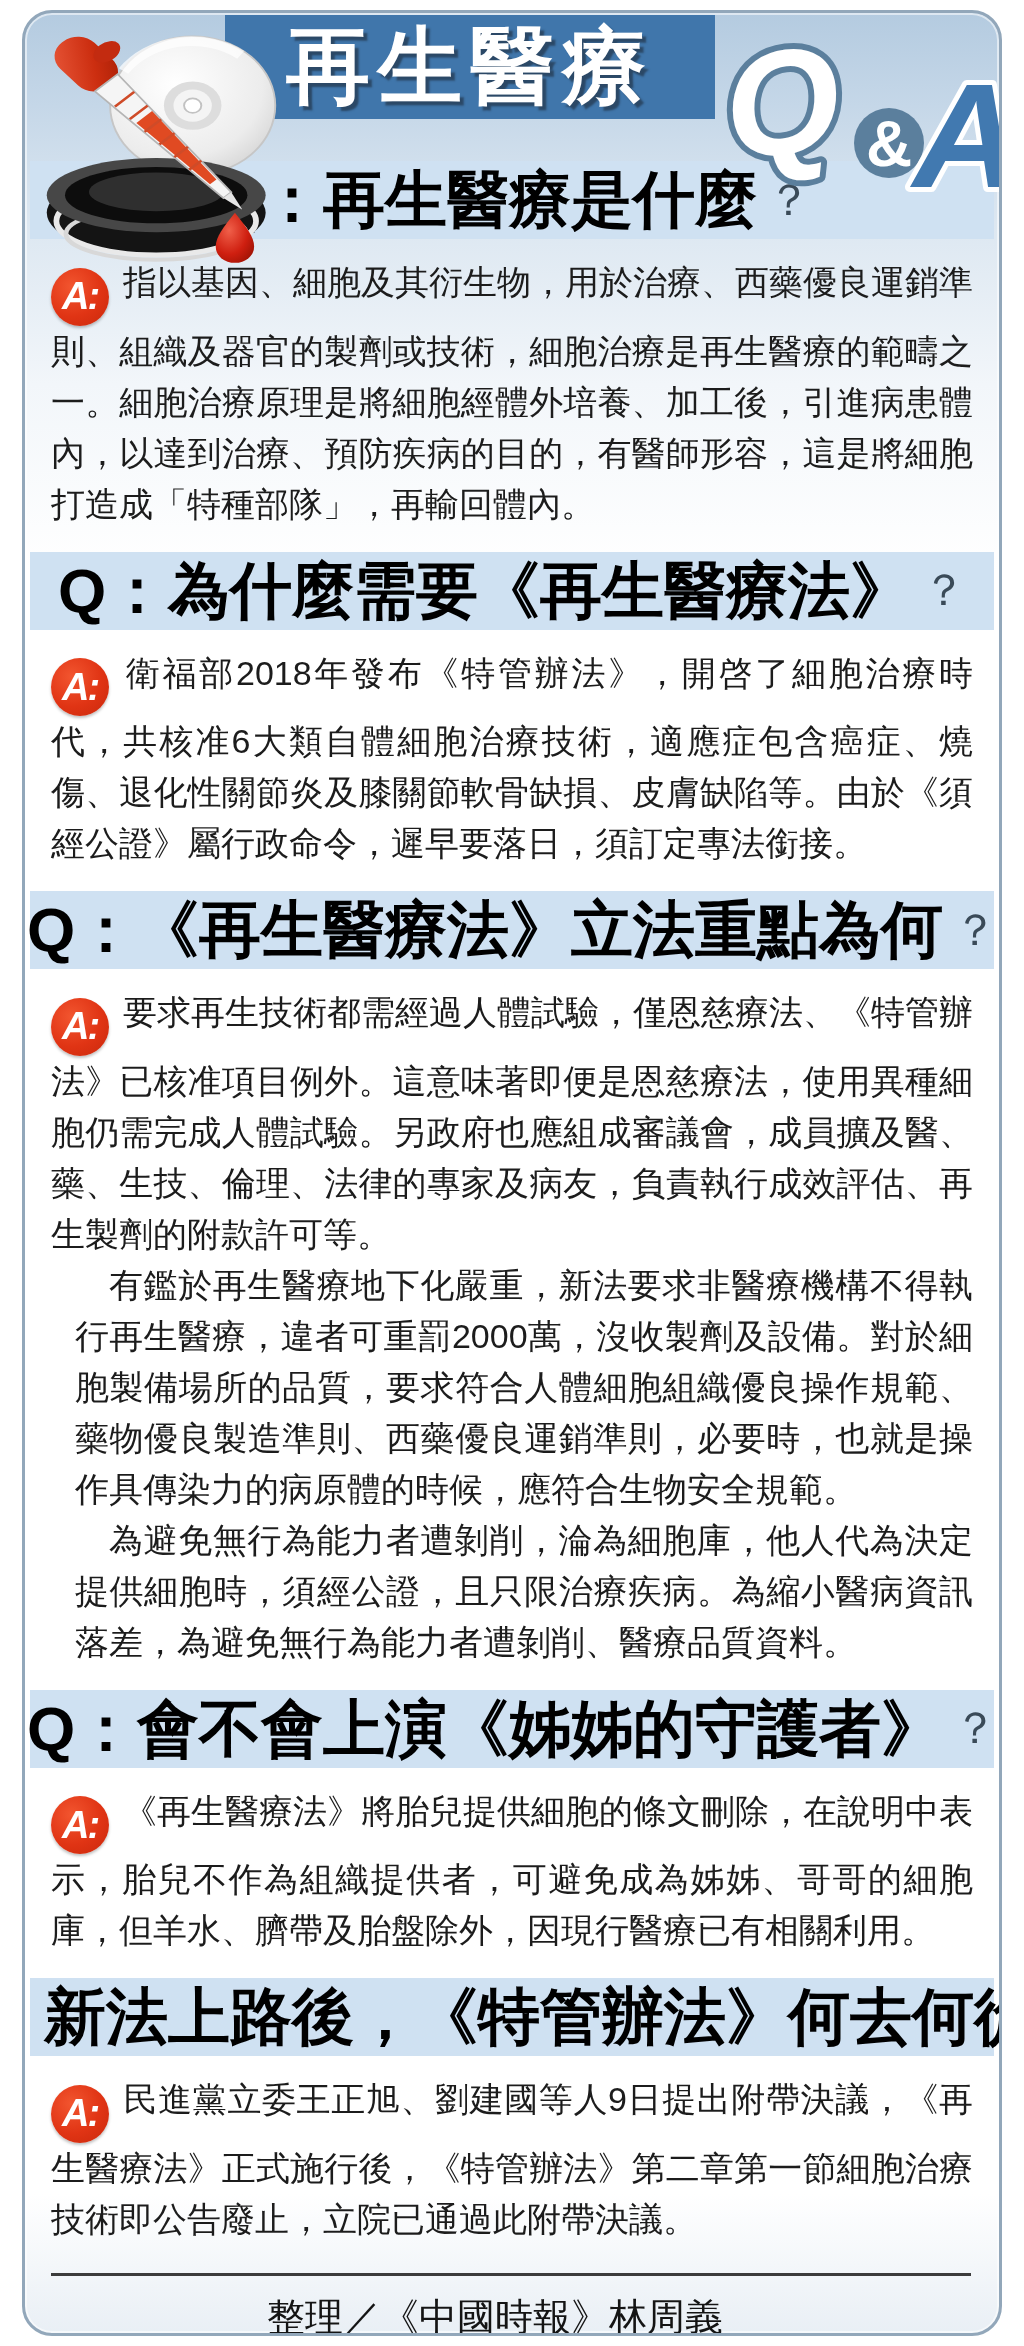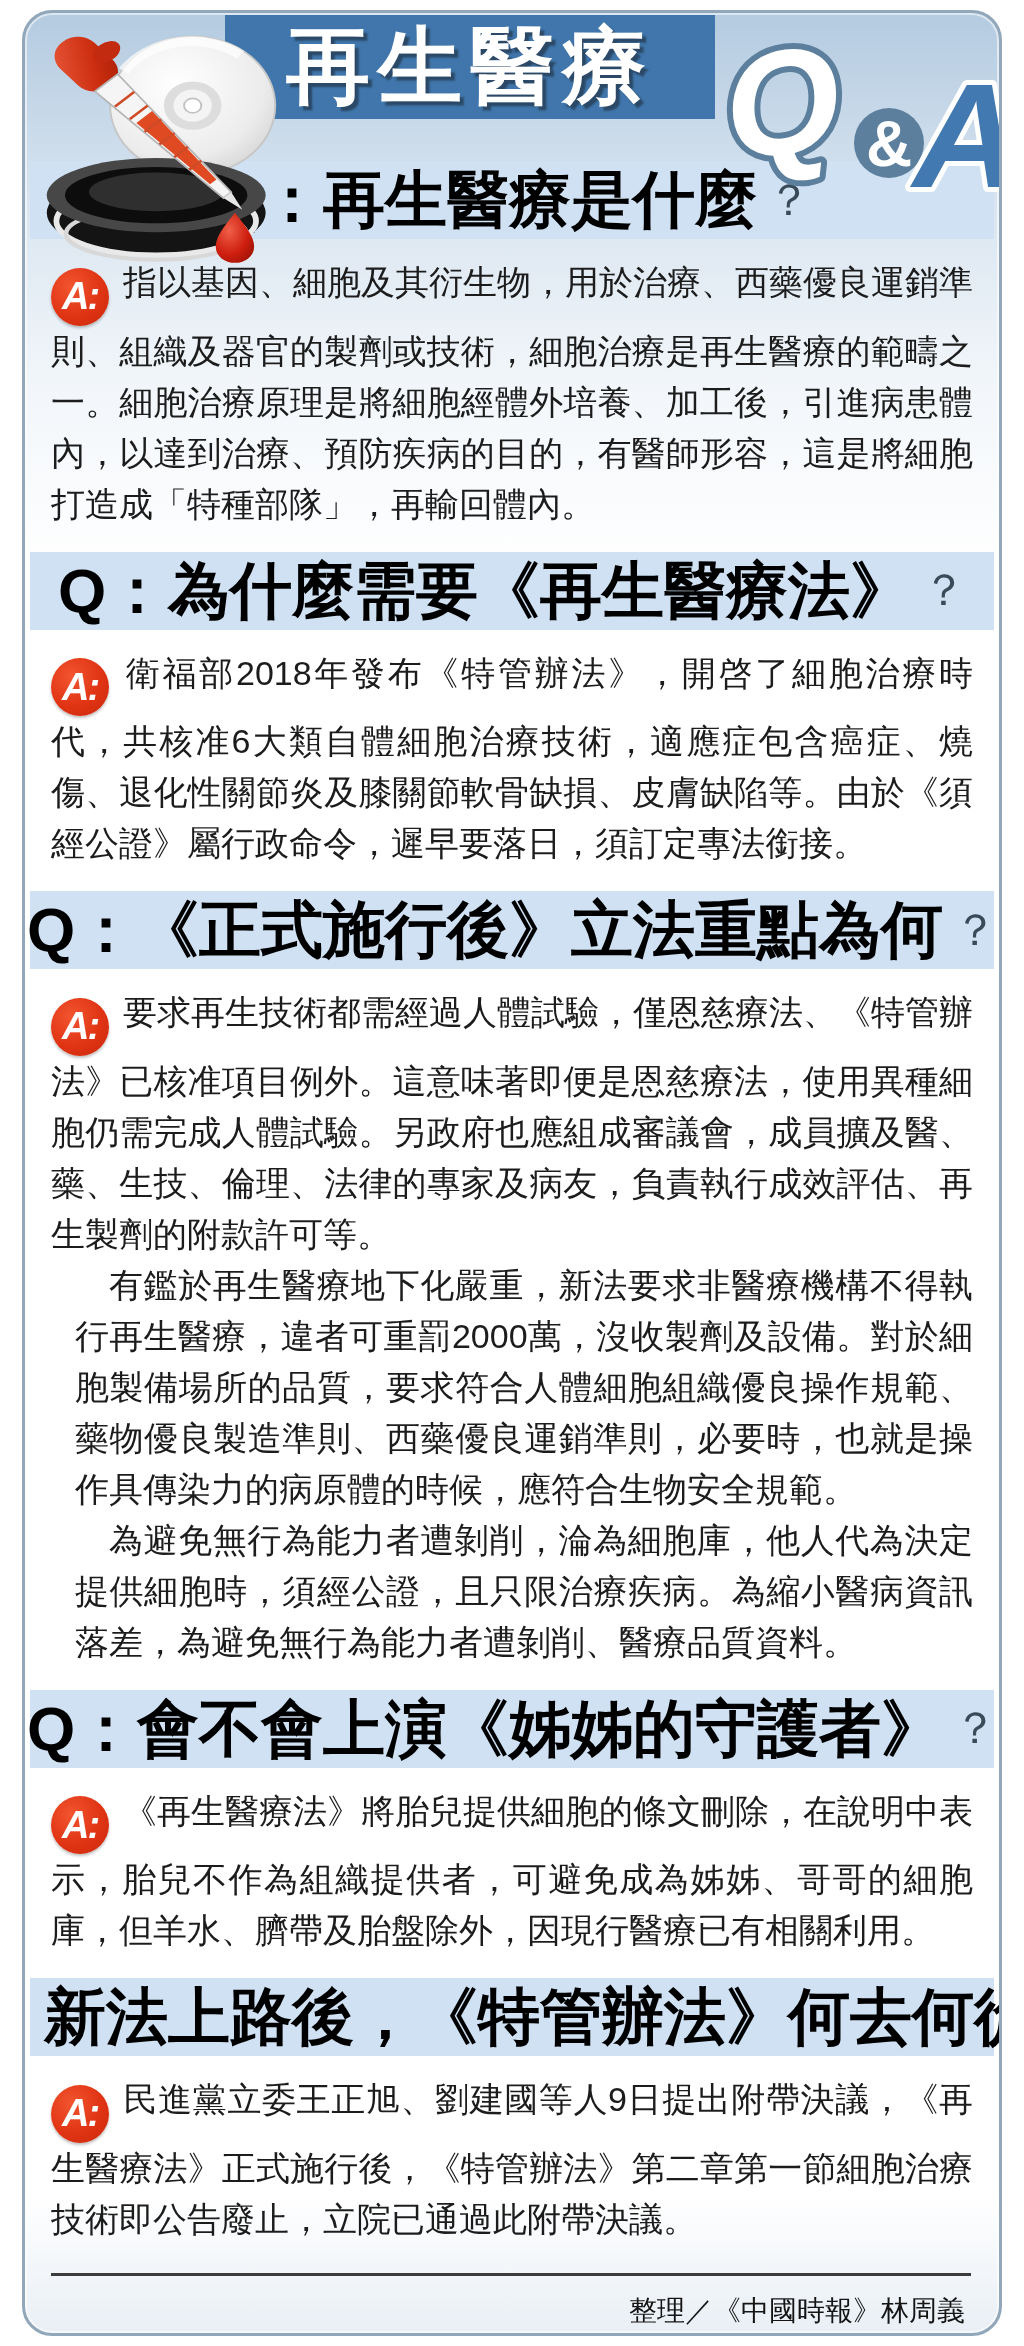--- a/index.html
+++ b/index.html
@@ -45,21 +45,21 @@
   .a-badge {
     display:inline-flex; width:58px; height:58px; border-radius:50%;
     background:radial-gradient(circle at 35% 32%,#f2552f 0%,#e03414 55%,#c9280c 100%);
     color:#ffffff; align-items:center; justify-content:center;
     font-size:38px; font-weight:bold; font-style:italic;
     vertical-align:-15px; margin-right:14px; letter-spacing:-2px;
     box-shadow:0 2px 3px rgba(0,0,0,.25);
   }
 
   .footer-rule { border:none; border-top:3px solid #3c3c3c; margin:26px 28px 16px 26px; }
-  .credit { text-align:right; font-size:28px; color:#141414; padding-right:34px; }
+  .credit { text-align:center; font-size:38px; color:#141414; padding-right:34px; }
 </style>
 </head>
 <body>
 
 <div class="card">
 
   <div class="header">
     <div class="title-banner">
       <span class="title-text">再生醫療</span>
     </div>
@@ -131,21 +131,21 @@
       <span class="q-text">Q：為什麼需要《再生醫療法》</span>
         <span class="q-mark">？</span>
     </div>
     <div class="answer">
       <p><span class="a-badge">A:</span><span>衛福部2018年發布《特管辦法》，開啓了細胞治療時代，共核准6大類自體細胞治療技術，適應症包含癌症、燒傷、退化性關節炎及膝關節軟骨缺損、皮膚缺陷等。由於《須經公證》屬行政命令，遲早要落日，須訂定專法銜接。</span></p>
     </div>
   </section>
 
   <section class="qa-section">
     <div class="q-bar">
-      <span class="q-text">Q：《正式施行後》立法重點為何</span>
+      <span class="q-text">Q：《再生醫療法》立法重點為何</span>
         <span class="q-mark">？</span>
     </div>
     <div class="answer">
       <p><span class="a-badge">A:</span><span>要求再生技術都需經過人體試驗，僅恩慈療法、《特管辦法》已核准項目例外。這意味著即便是恩慈療法，使用異種細胞仍需完成人體試驗。另政府也應組成審議會，成員擴及醫、藥、生技、倫理、法律的專家及病友，負責執行成效評估、再生製劑的附款許可等。</span></p>
       <p class="indent">有鑑於再生醫療地下化嚴重，新法要求非醫療機構不得執行再生醫療，違者可重罰2000萬，沒收製劑及設備。對於細胞製備場所的品質，要求符合人體細胞組織優良操作規範、藥物優良製造準則、西藥優良運銷準則，必要時，也就是操作具傳染力的病原體的時候，應符合生物安全規範。</p>
       <p class="indent">為避免無行為能力者遭剝削，淪為細胞庫，他人代為決定提供細胞時，須經公證，且只限治療疾病。為縮小醫病資訊落差，為避免無行為能力者遭剝削、醫療品質資料。</p>
     </div>
   </section>
 
   <section class="qa-section">

